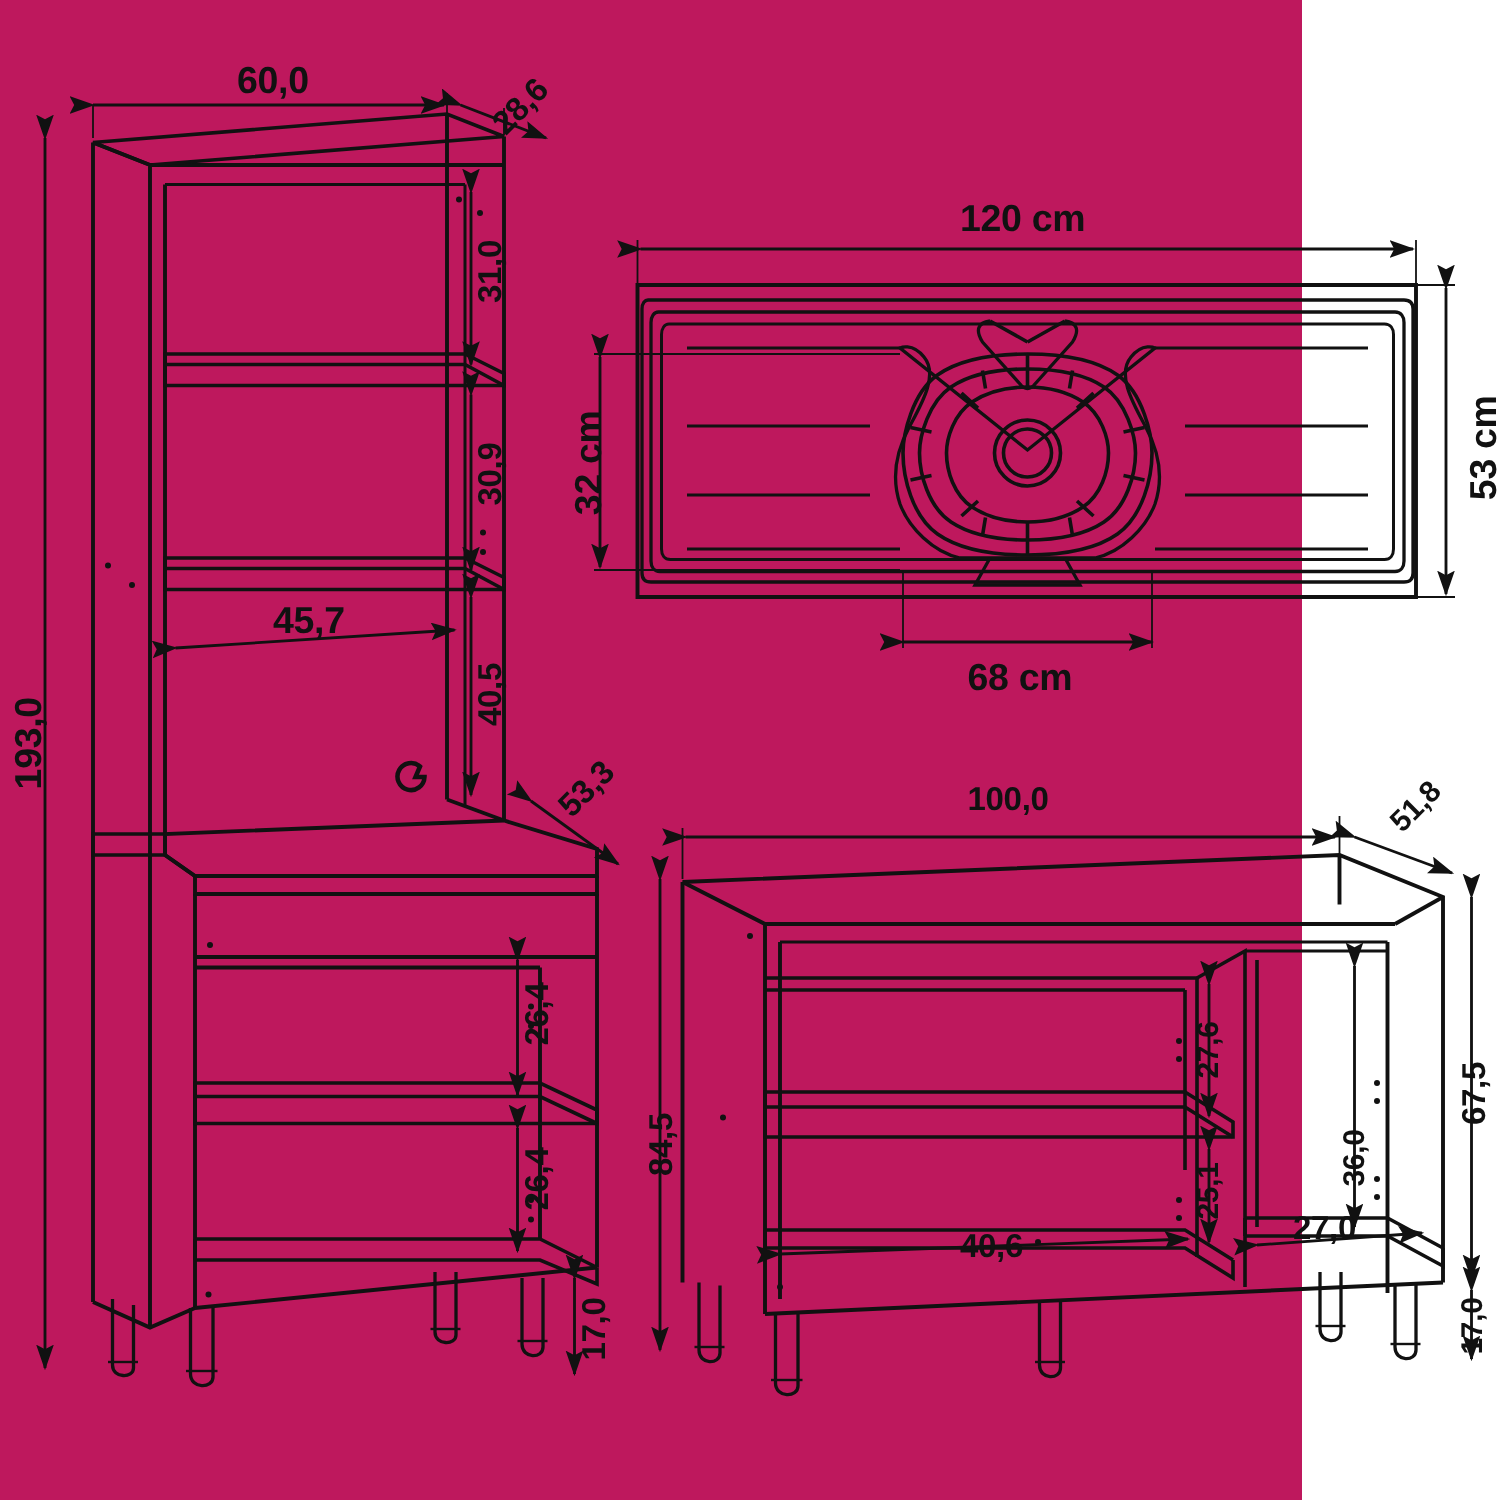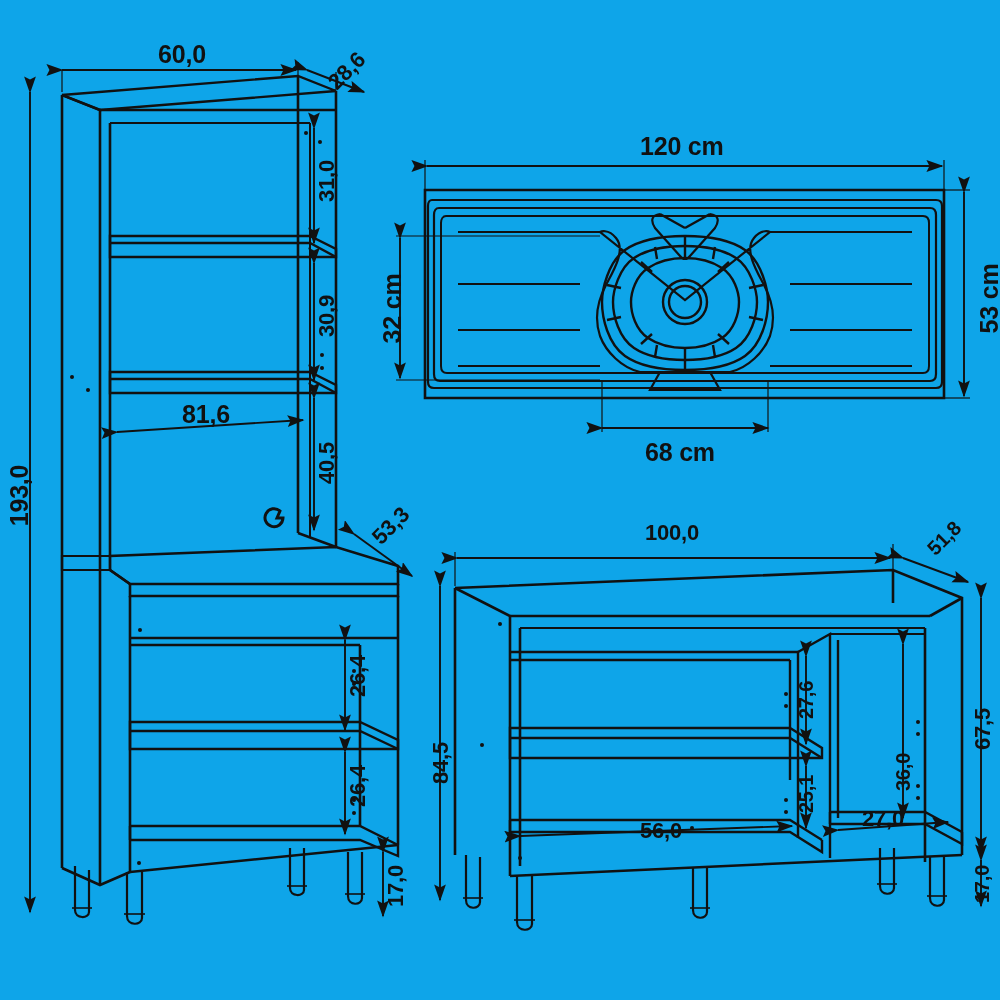--- a/index.html
+++ b/index.html
@@ -8,23 +8,23 @@
     background: #ffffff;
   }
   body {
     width: 1000px;
     height: 1000px;
     font-family: "Liberation Sans", sans-serif;
     overflow: hidden;
   }
   #sheet {
     position: relative;
-    width: 1000px;
+    width: 868px;
     height: 1000px;
-    background: #0ea5e9;
+    background: #be185d;
   }
   svg.drawing {
     position: absolute;
     left: 0;
     top: 0;
     width: 1000px;
     height: 1000px;
   }
   .dim-label {
     position: absolute;
@@ -321,36 +321,36 @@
       </g>
 
     </g>
   </svg>
 
   <div class="dim-label sz-lg" style="left:158px; top:42px;">60,0</div>
   <div class="dim-label sz-md rot45" style="left:326px; top:60px;">28,6</div>
   <div class="dim-label sz-lg rot90" style="left:-11px; top:483px;">193,0</div>
   <div class="dim-label sz-md rot90" style="left:306px; top:170px;">31,0</div>
   <div class="dim-label sz-md rot90" style="left:306px; top:305px;">30,9</div>
-  <div class="dim-label sz-lg" style="left:182px; top:402px;">81,6</div>
+  <div class="dim-label sz-lg" style="left:182px; top:402px;">45,7</div>
   <div class="dim-label sz-md rot90" style="left:306px; top:452px;">40,5</div>
   <div class="dim-label sz-md rot45" style="left:370px; top:515px;">53,3</div>
   <div class="dim-label sz-md rot90" style="left:337px; top:665px;">26,4</div>
   <div class="dim-label sz-md rot90" style="left:337px; top:775px;">26,4</div>
   <div class="dim-label sz-md rot90" style="left:375px; top:875px;">17,0</div>
 
   <div class="dim-label sz-lg" style="left:640px; top:134px;">120 cm</div>
   <div class="dim-label sz-lg rot90" style="left:955px; top:286px;">53 cm</div>
   <div class="dim-label sz-lg rot90" style="left:358px; top:296px;">32 cm</div>
   <div class="dim-label sz-lg" style="left:645px; top:440px;">68 cm</div>
 
   <div class="dim-label sz-md" style="left:645px; top:522px;">100,0</div>
   <div class="dim-label sz-sm rot45" style="left:925px; top:528px;">51,8</div>
   <div class="dim-label sz-md rot90" style="left:420px; top:752px;">84,5</div>
   <div class="dim-label sz-md rot90" style="left:962px; top:718px;">67,5</div>
   <div class="dim-label sz-sm rot90" style="left:787px; top:690px;">27,6</div>
   <div class="dim-label sz-sm rot90" style="left:787px; top:784px;">25,1</div>
   <div class="dim-label sz-sm rot90" style="left:884px; top:762px;">36,0</div>
-  <div class="dim-label sz-md" style="left:640px; top:820px;">56,0</div>
+  <div class="dim-label sz-md" style="left:640px; top:820px;">40,6</div>
   <div class="dim-label sz-md" style="left:862px; top:808px;">27,0</div>
   <div class="dim-label sz-sm rot90" style="left:963px; top:874px;">17,0</div>
 
 </div>
 
 </body></html>

